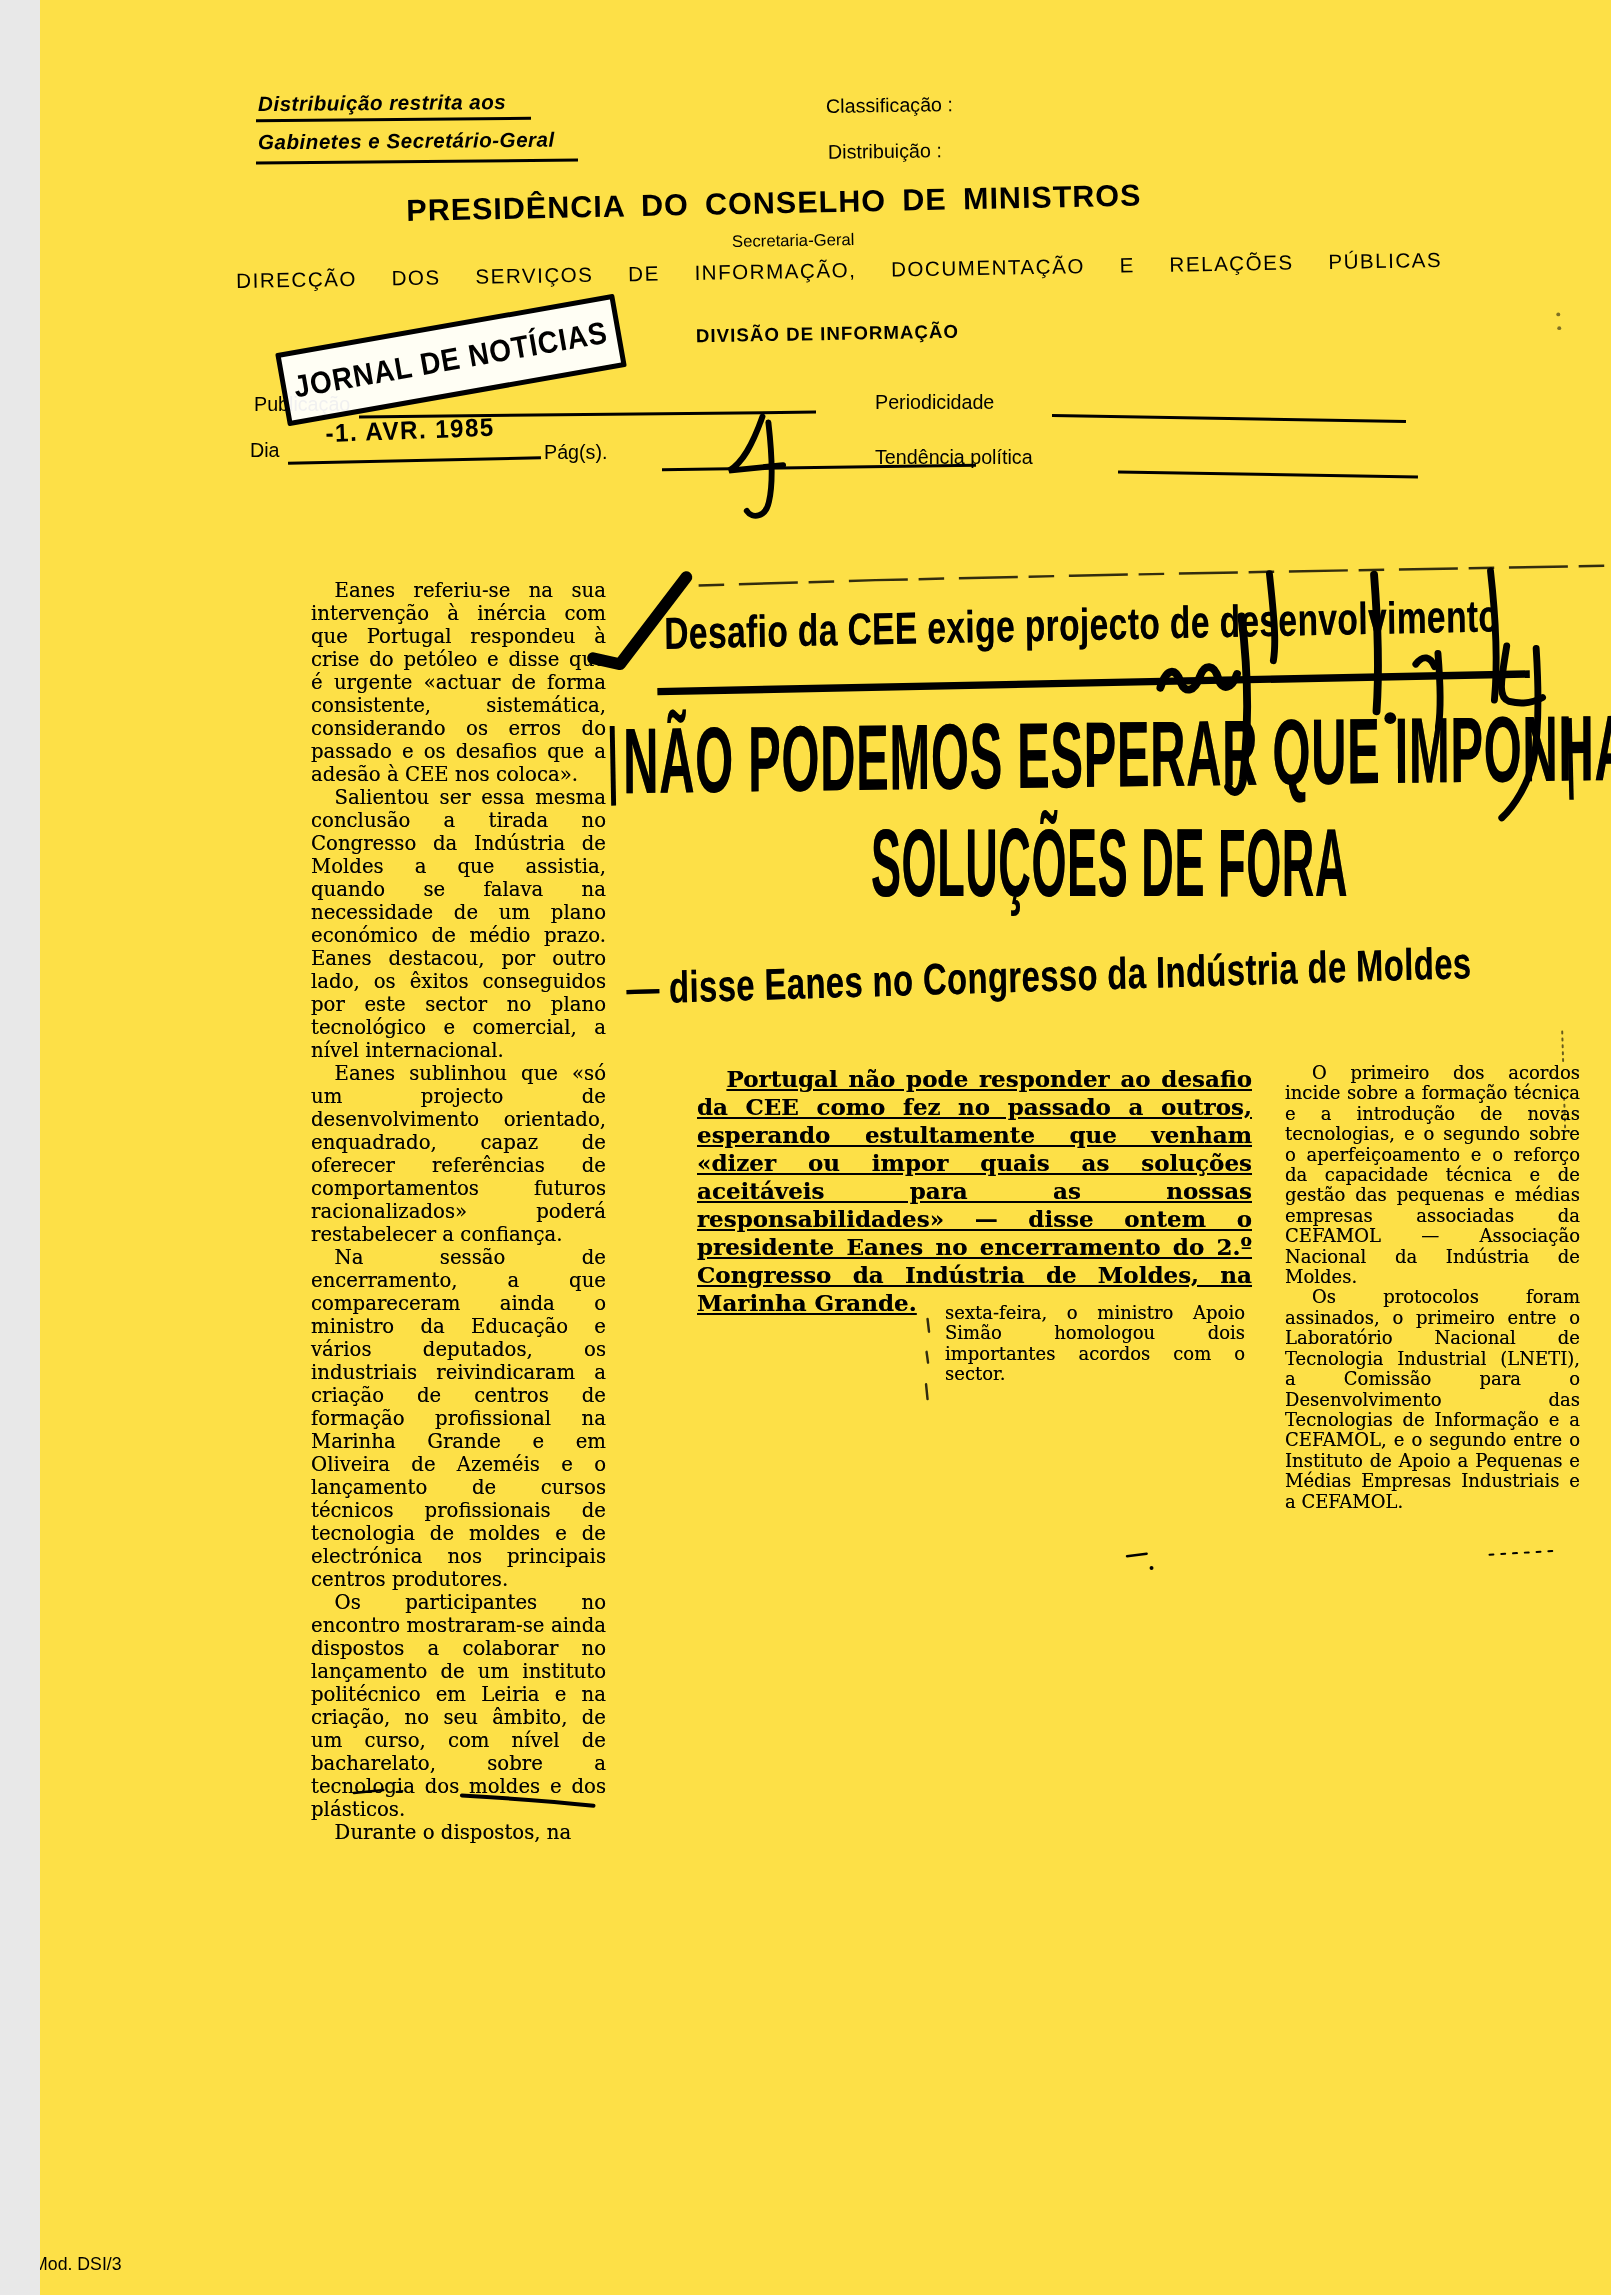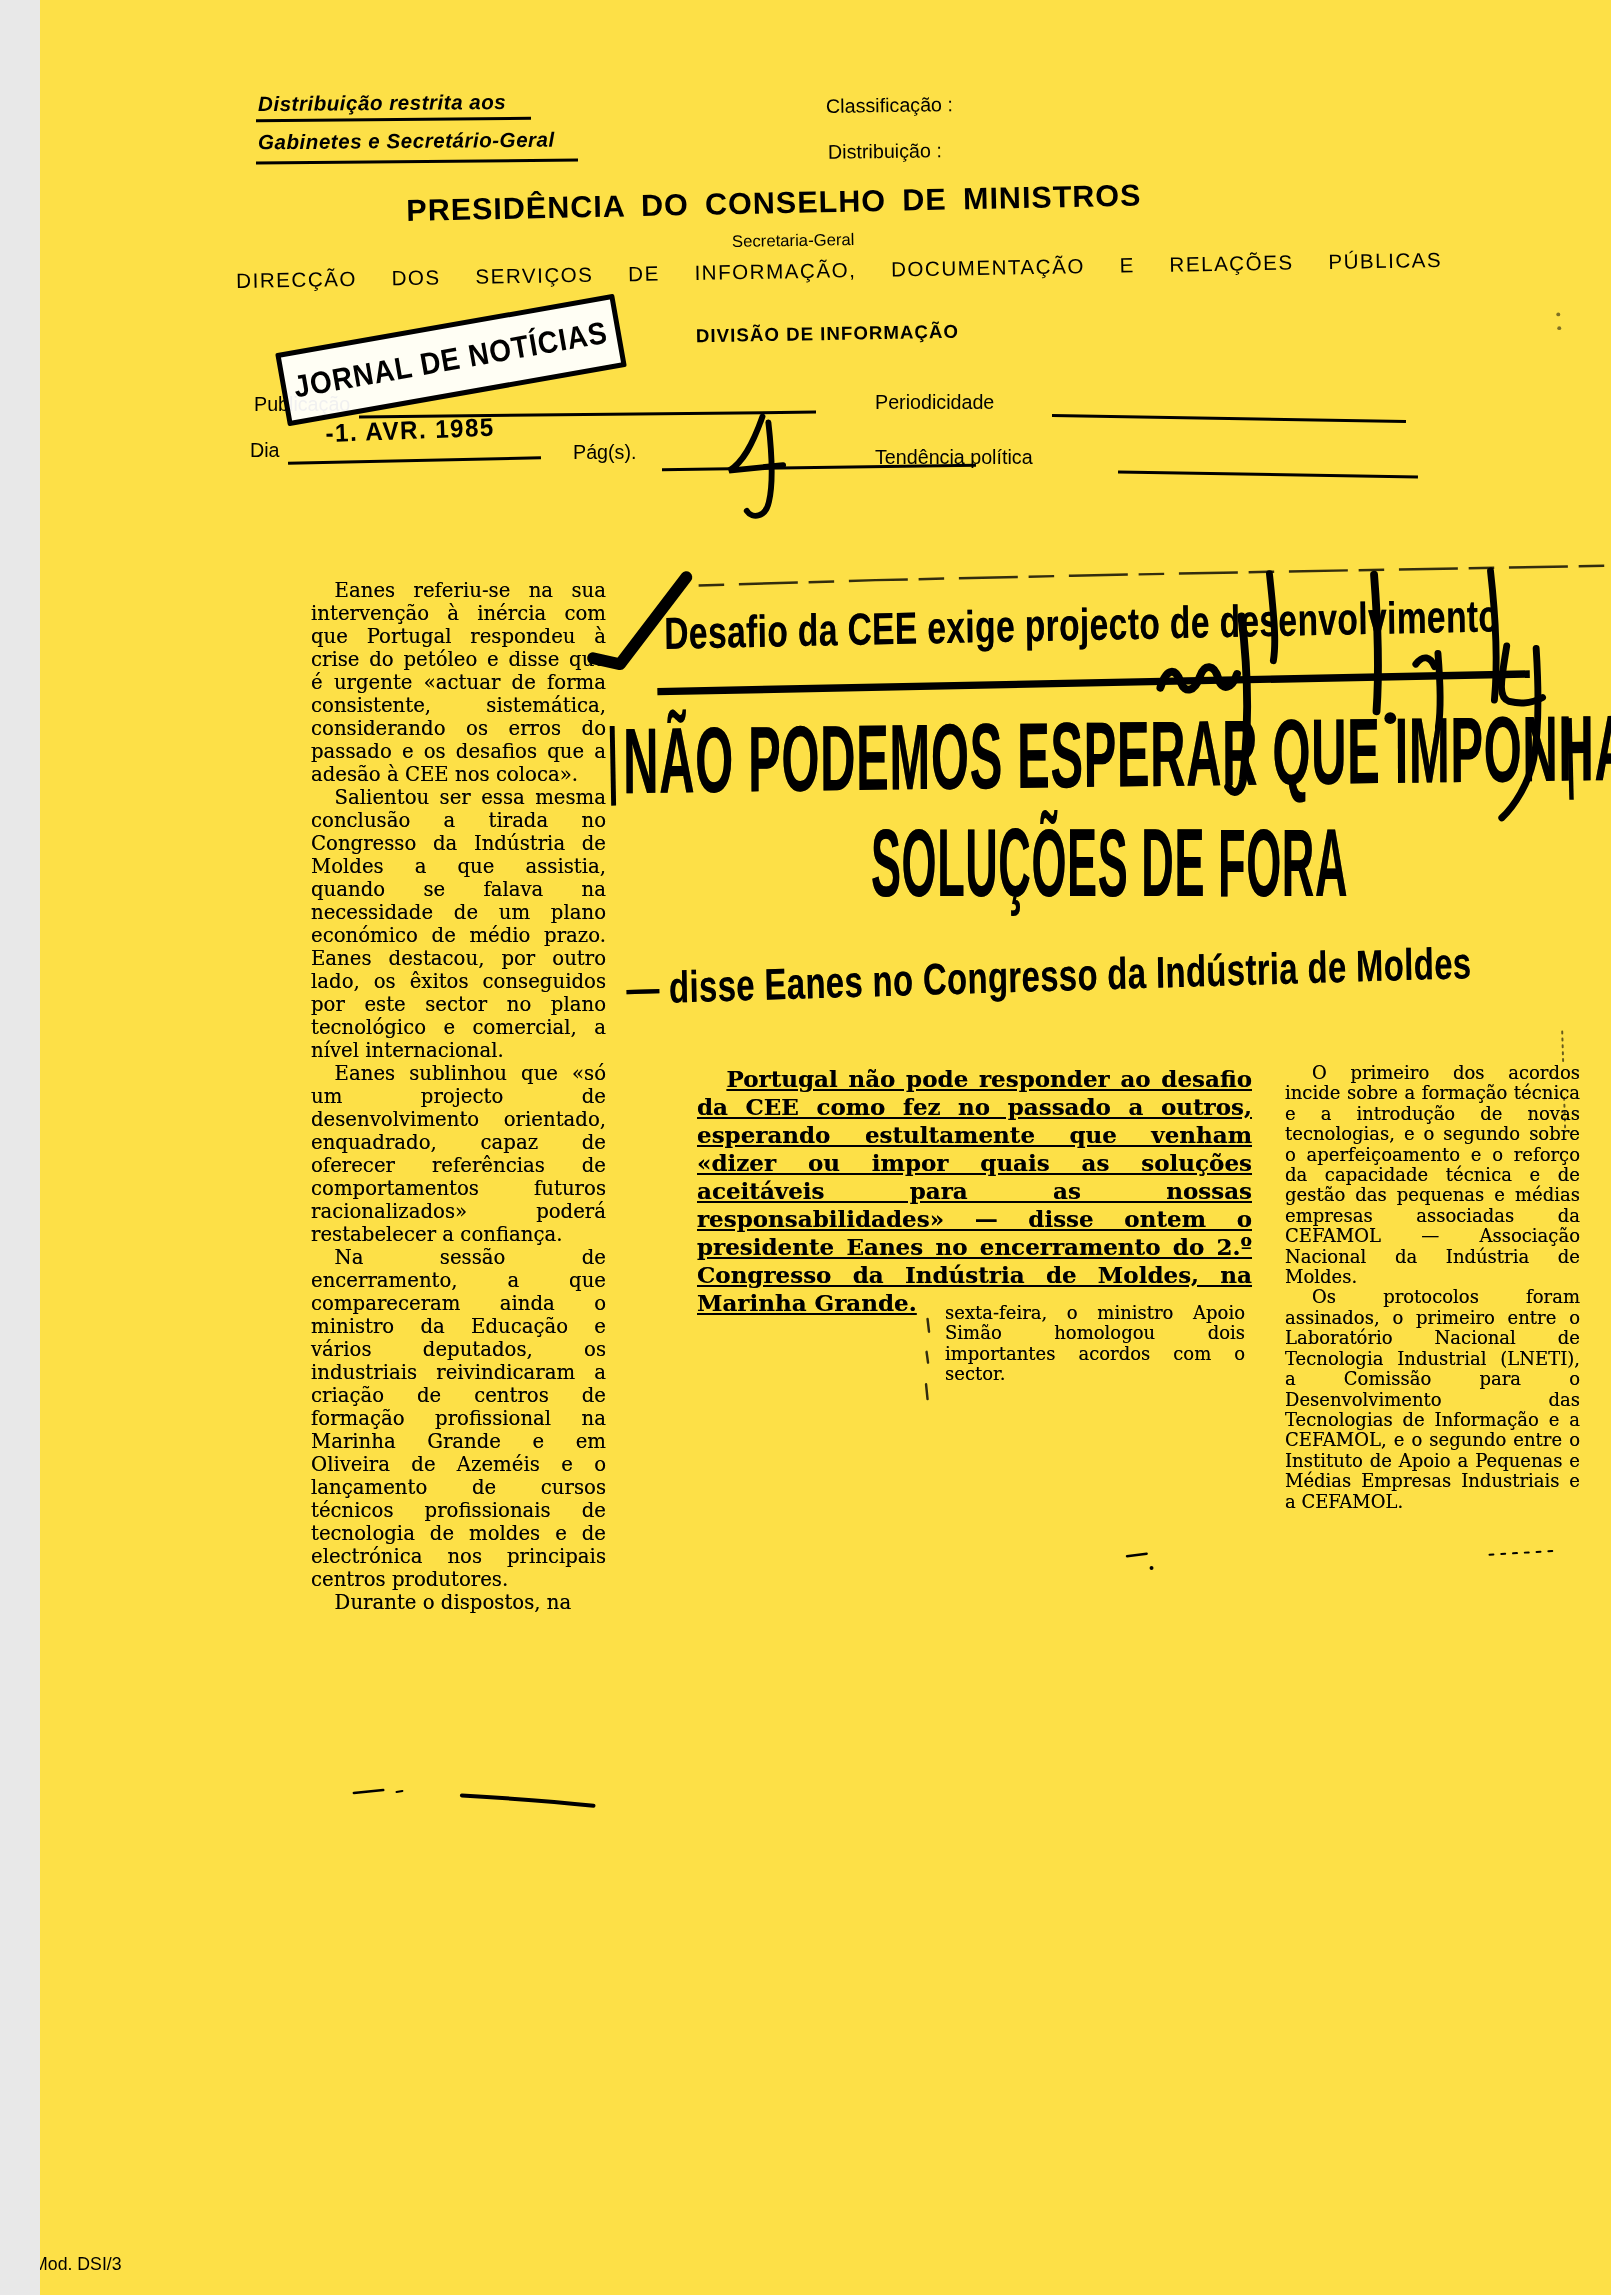--- a/index.html
+++ b/index.html
@@ -77,37 +77,38 @@
   </div>
 
   <div class="abs lbl" style="left:214px; top:393px; z-index:1;">Publicação</div>
   <div class="rule" style="left:319px; top:413px; width:457px; height:2.9px; transform:rotate(-.6deg); z-index:1;"></div>
   <div class="abs lbl" style="left:835px; top:391px;">Periodicidade</div>
   <div class="rule" style="left:1012px; top:417px; width:354px; height:2.9px; transform:rotate(1deg);"></div>
 
   <div class="abs lbl" style="left:210px; top:439px;">Dia</div>
   <div class="abs date-stamp nowrap" style="left:285px; top:419px;">-1. AVR. 1985</div>
   <div class="rule" style="left:248px; top:459px; width:253px; height:3.4px; transform:rotate(-1.2deg);"></div>
-  <div class="abs lbl" style="left:533px; top:441px;text-align:center;">Pág(s).</div>
+  <div class="abs lbl" style="left:504px; top:441px;text-align:center;">Pág(s).</div>
   <div class="rule" style="left:622px; top:466px; width:314px; height:3.4px; transform:rotate(-.8deg);"></div>
   <div class="abs lbl" style="left:835px; top:446px;">Tendência política</div>
   <div class="rule" style="left:1078px; top:473px; width:300px; height:2.9px; transform:rotate(1deg);"></div>
 
   <div class="abs kicker nowrap ink" style="left:624px; top:608px;">Desafio da CEE exige projecto de desenvolvimento</div>
 
   <div class="abs headline hl1 nowrap ink" style="left:583px; top:707px;">NÃO PODEMOS ESPERAR QUE IMPONHAM</div>
   <div class="abs headline hl2 nowrap ink" style="left:831px; top:807px;">SOLUÇÕES DE FORA</div>
 
   <div class="abs subhead nowrap ink" style="left:586px; top:964px;">— disse Eanes no Congresso da Indústria de Moldes</div>
 
   <div class="abs col left-col ink">
       <p>Eanes referiu-se na sua intervenção à inércia com que Portugal respondeu à crise do petóleo e disse que é urgente «actuar de forma consistente, sistemática, considerando os erros do passado e os desafios que a adesão à CEE nos coloca».</p>
       <p>Salientou ser essa mesma conclusão a tirada no Congresso da Indústria de Moldes a que assistia, quando se falava na necessidade de um plano económico de médio prazo. Eanes destacou, por outro lado, os êxitos conseguidos por este sector no plano tecnológico e comercial, a nível internacional.</p>
       <p>Eanes sublinhou que «só um projecto de desenvolvimento orientado, enquadrado, capaz de oferecer referências de comportamentos futuros racionalizados» poderá restabelecer a confiança.</p>
       <p>Na sessão de encerramento, a que compareceram ainda o ministro da Educação e vários deputados, os industriais reivindicaram a criação de centros de formação profissional na Marinha Grande e em Oliveira de Azeméis e o lançamento de cursos técnicos profissionais de tecnologia de moldes e de electrónica nos principais centros produtores.</p>
+      <p>Os participantes no encontro mostraram-se ainda dispostos a colaborar no lançamento de um instituto politécnico em Leiria e na criação, no seu âmbito, de um curso, com nível de bacharelato, sobre a tecnologia dos moldes e dos plásticos.</p>
       <p>Durante o dispostos, na</p>
     </div>
 
   <div class="abs col lead-col ink">
     <p>Portugal não pode responder ao desafio da CEE como fez no passado a outros, esperando estultamente que venham «dizer ou impor quais as soluções aceitáveis para as nossas responsabilidades» — disse ontem o presidente Eanes no encerramento do 2.º Congresso da Indústria de Moldes, na Marinha Grande.</p>
   </div>
 
   <div class="abs col mid-col ink">
       <p>sexta-feira, o ministro Apoio Simão homologou dois importantes acordos com o sector.</p>
     </div>

